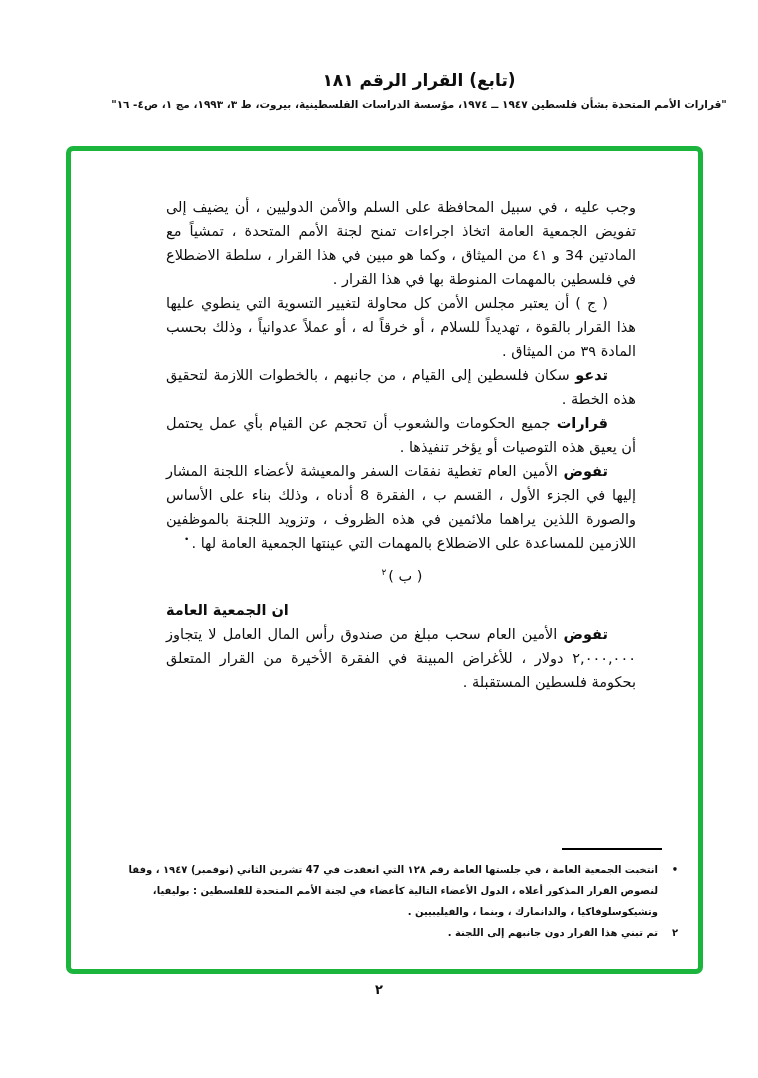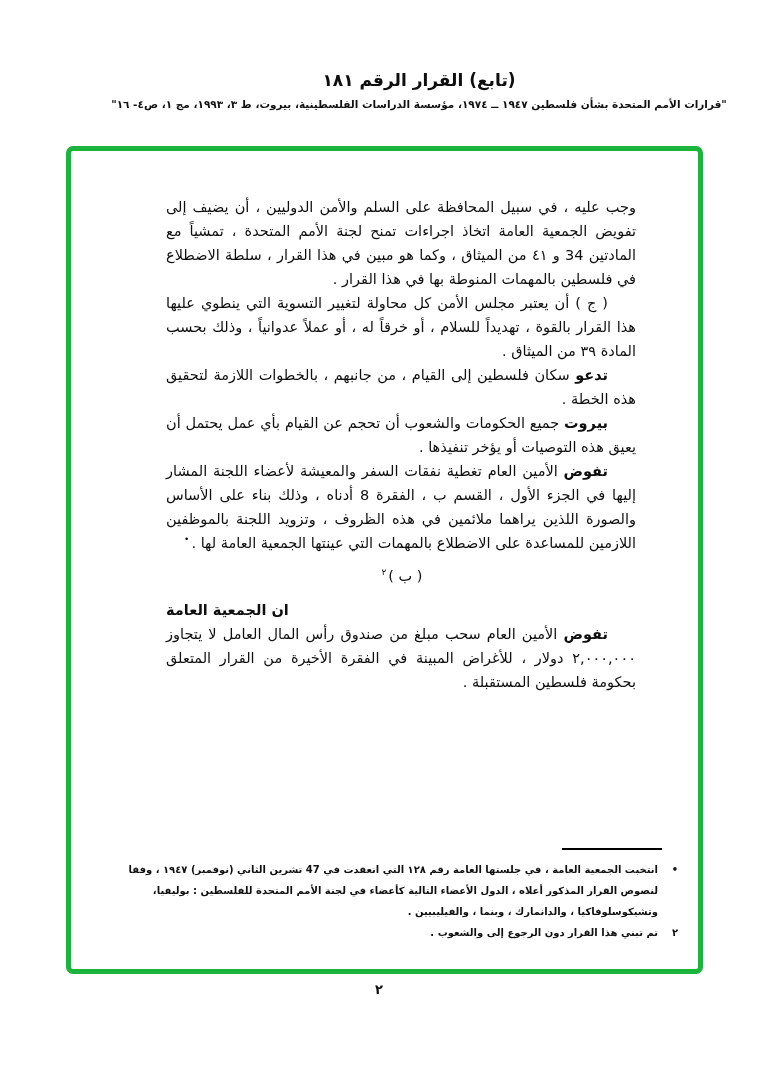--- a/index.html
+++ b/index.html
@@ -76,38 +76,38 @@
 <div class="frame" style="border-color: rgb(27, 180, 60);">
   <div class="body-text">
 
     <p class="para"><span class="lead"></span><span>وجب عليه ، في سبيل المحافظة على السلم والأمن الدوليين ، أن يضيف إلى تفويض الجمعية العامة اتخاذ اجراءات تمنح لجنة الأمم المتحدة ، تمشياً مع المادتين 34 و ٤١ من الميثاق ، وكما هو مبين في هذا القرار ، سلطة الاضطلاع في فلسطين بالمهمات المنوطة بها في هذا القرار .</span></p>
 
     <p class="para indent"><span class="lead"></span><span>( ج ) أن يعتبر مجلس الأمن كل محاولة لتغيير التسوية التي ينطوي عليها هذا القرار بالقوة ، تهديداً للسلام ، أو خرقاً له ، أو عملاً عدوانياً ، وذلك بحسب المادة ٣٩ من الميثاق .</span></p>
 
 
     <p class="para indent"><span class="lead">تدعو</span><span> سكان فلسطين إلى القيام ، من جانبهم ، بالخطوات اللازمة لتحقيق هذه الخطة .</span></p>
 
-    <p class="para indent"><span class="lead">بيروت</span><span> جميع الحكومات والشعوب أن تحجم عن القيام بأي عمل يحتمل أن يعيق هذه التوصيات أو يؤخر تنفيذها .</span></p>
+    <p class="para indent"><span class="lead">قرارات</span><span> جميع الحكومات والشعوب أن تحجم عن القيام بأي عمل يحتمل أن يعيق هذه التوصيات أو يؤخر تنفيذها .</span></p>
 
     <p class="para indent"><span class="lead">تفوض</span><span> الأمين العام تغطية نفقات السفر والمعيشة لأعضاء اللجنة المشار إليها في الجزء الأول ، القسم ب ، الفقرة 8 أدناه ، وذلك بناء على الأساس والصورة اللذين يراهما ملائمين في هذه الظروف ، وتزويد اللجنة بالموظفين اللازمين للمساعدة على الاضطلاع بالمهمات التي عينتها الجمعية العامة لها .</span><sup class="fn-ref">•</sup></p>
 
     <div class="section-marker"><span>( ب )</span><sup class="fn-ref">٢</sup></div>
 
     <p class="assembly-heading">ان الجمعية العامة</p>
 
     <p class="para indent"><span class="lead">تفوض</span><span> الأمين العام سحب مبلغ من صندوق رأس المال العامل لا يتجاوز ٢,٠٠٠,٠٠٠ دولار ، للأغراض المبينة في الفقرة الأخيرة من القرار المتعلق بحكومة فلسطين المستقبلة .</span></p>
 
   </div>
 
   <div class="footnotes">
     <div class="fn-rule"></div>
     <div class="fn">
       <span class="fn-marker">•</span>
       <div class="fn-text">انتخبت الجمعية العامة ، في جلستها العامة رقم ١٢٨ التي انعقدت في 47 تشرين الثاني (نوفمبر) ١٩٤٧ ، وفقا لنصوص القرار المذكور أعلاه ، الدول الأعضاء التالية كأعضاء في لجنة الأمم المتحدة للفلسطين : بوليفيا، وتشيكوسلوفاكيا ، والدانمارك ، وبنما ، والفيليبيين .</div>
     </div>
     <div class="fn">
       <span class="fn-marker">٢</span>
-      <div class="fn-text">تم تبني هذا القرار دون الرجوع إلى والشعوب .</div>
+      <div class="fn-text">تم تبني هذا القرار دون جانبهم إلى اللجنة .</div>
     </div>
   </div>
 </div>
 
 <div class="page-number">٢</div>
 
 </body></html>

